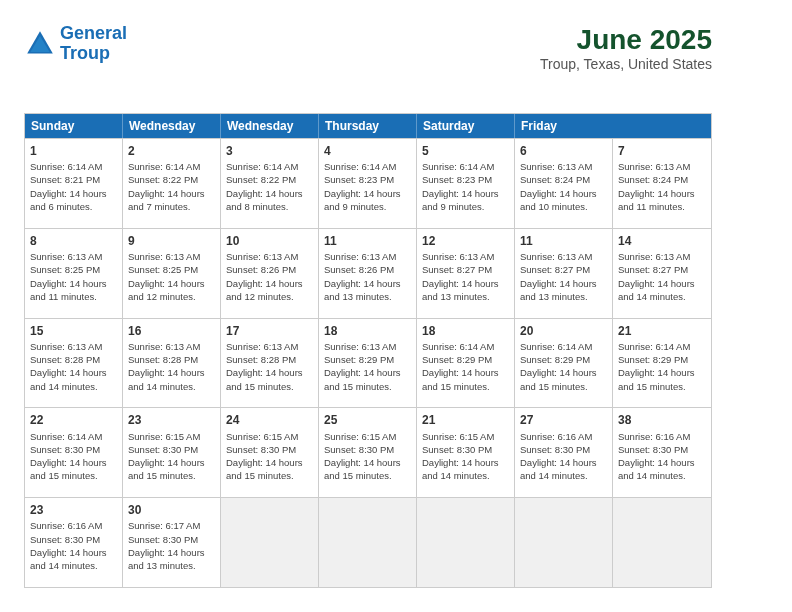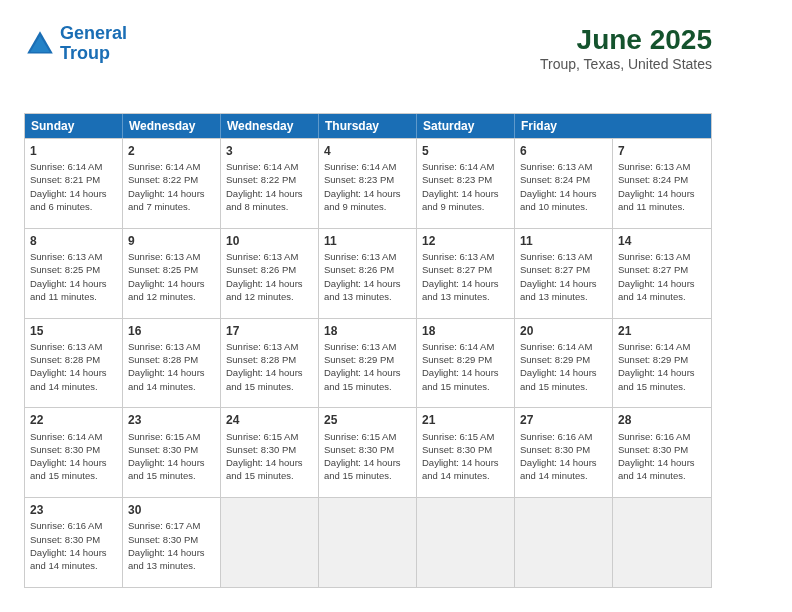--- a/index.html
+++ b/index.html
@@ -249,21 +249,21 @@
           </div>
           <div class="cal-cell">
             <div class="day-number">21</div>
             <div class="day-info">Sunrise: 6:15 AM<br>Sunset: 8:30 PM<br>Daylight: 14 hours and 14 minutes.</div>
           </div>
           <div class="cal-cell">
             <div class="day-number">27</div>
             <div class="day-info">Sunrise: 6:16 AM<br>Sunset: 8:30 PM<br>Daylight: 14 hours and 14 minutes.</div>
           </div>
           <div class="cal-cell">
-            <div class="day-number">28</div>
+            <div class="day-number">38</div>
             <div class="day-info">Sunrise: 6:16 AM<br>Sunset: 8:30 PM<br>Daylight: 14 hours and 14 minutes.</div>
           </div>
         </div>
         <div class="cal-row">
           <div class="cal-cell">
             <div class="day-number">23</div>
             <div class="day-info">Sunrise: 6:16 AM<br>Sunset: 8:30 PM<br>Daylight: 14 hours and 14 minutes.</div>
           </div>
           <div class="cal-cell">
             <div class="day-number">30</div>

